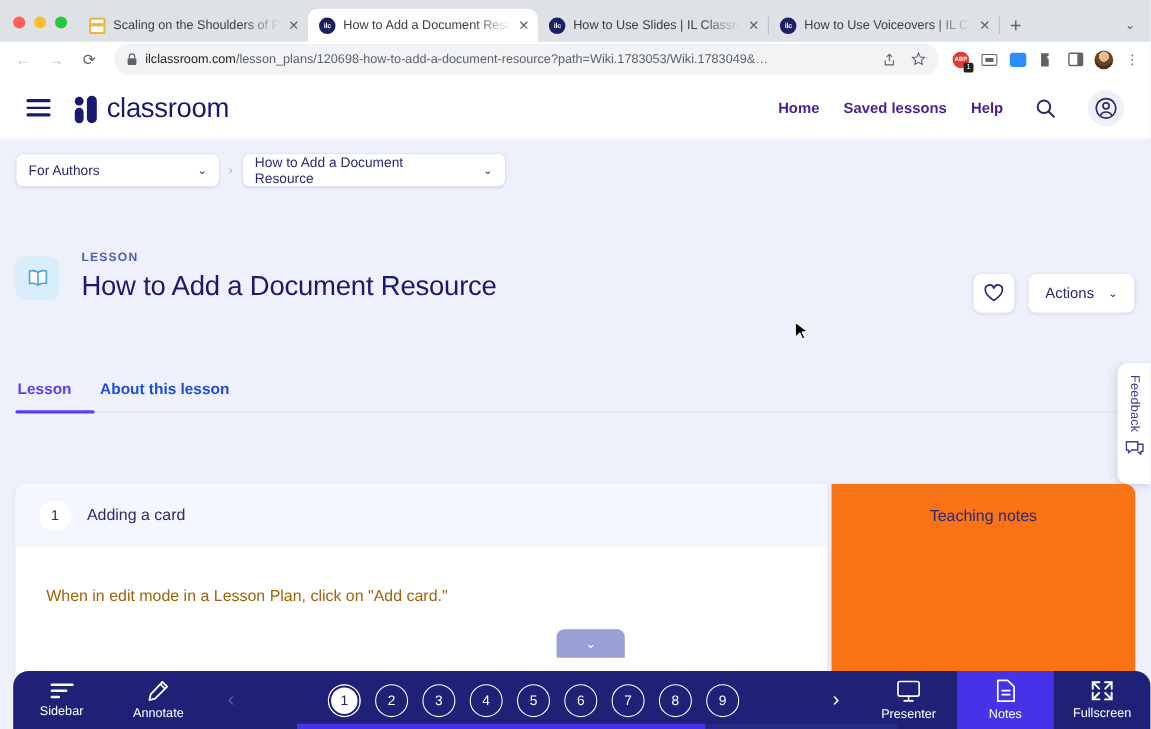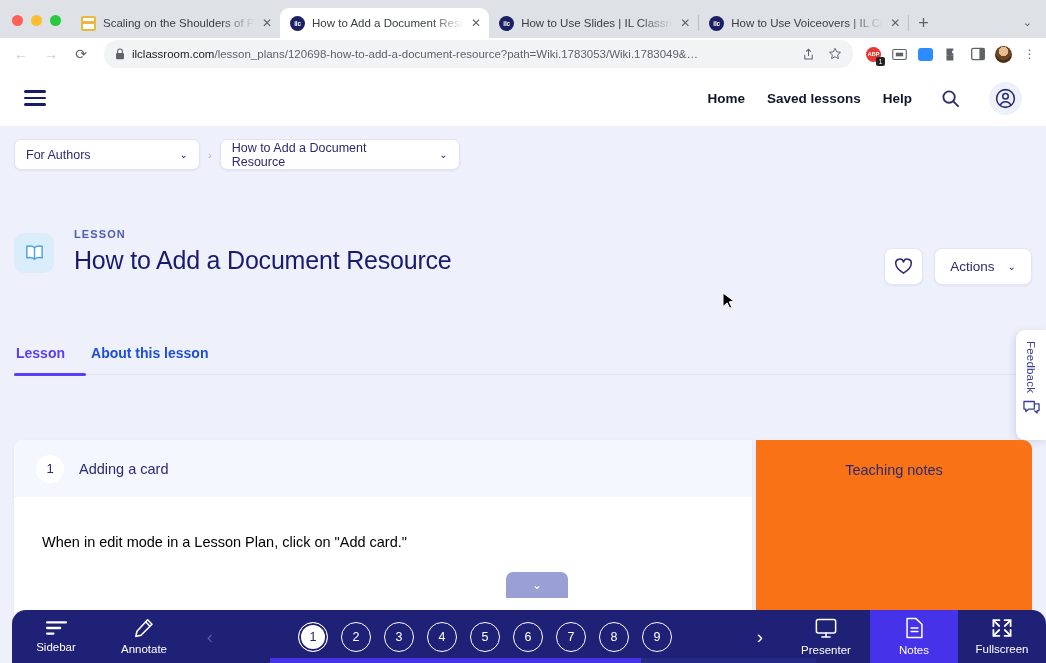--- a/index.html
+++ b/index.html
@@ -92,21 +92,21 @@
   .hamburger { display: flex; flex-direction: column; gap: 4px; width: 22px; }
   .hamburger span { height: 2.5px; background: #191970; border-radius: 2px; display: block; }
   .brand { display: flex; align-items: center; gap: 9px; margin-left: 22px; }
   .logo-il { display: flex; align-items: flex-end; gap: 3px; height: 28px; }
   .logo-i { display: flex; flex-direction: column; align-items: center; gap: 2.5px; }
   .logo-i .d { width: 8px; height: 8px; border-radius: 50%; background: #191970; }
   .logo-i .b { width: 8px; height: 14px; border-radius: 4px; background: #191970; }
   .logo-l { width: 9px; height: 25px; border-radius: 5px; background: #191970; }
   .brand-name { font-size: 25px; color: #191970; letter-spacing: -0.3px; }
   .header-nav { margin-left: auto; display: flex; align-items: center; gap: 22px; }
-  .header-nav a { font-size: 13.5px; font-weight: 700; color: #0f172a; text-decoration: none; }
+  .header-nav a { font-size: 13.5px; font-weight: 700; color: #4c1d95; text-decoration: none; }
   .icon-btn-round {
     width: 33px; height: 33px; border-radius: 50%;
     display: flex; align-items: center; justify-content: center;
   }
   .icon-btn-round.tinted { background: #eef0fa; }
 
   
   .crumbs { position: absolute; top: 139px; left: 14px; display: flex; align-items: center; gap: 8px; }
   .crumb {
     height: 31px; background: #fff; border: 1px solid #dfe3f5; border-radius: 7px;
@@ -173,21 +173,21 @@
   }
   .card-head {
     height: 57px; background: #f5f7ff; display: flex; align-items: center; gap: 15px; padding-left: 22px;
   }
   .card-num {
     width: 28px; height: 28px; border-radius: 50%; background: #fff;
     display: flex; align-items: center; justify-content: center;
     font-size: 13px; color: #2a2a72;
   }
   .card-head-title { font-size: 14.5px; color: #2a2a72; }
-  .card-body { padding: 37px 28px 0; font-size: 14.5px; color: #000000; }
+  .card-body { padding: 37px 28px 0; font-size: 14.5px; color: #a16207; }
   .scroll-pill {
     position: absolute; left: 492px; top: 132px; width: 62px; height: 26px;
     background: #9aa0d4; border-radius: 7px 7px 0 0;
     display: flex; align-items: center; justify-content: center; color: #fff; font-size: 12px;
   }
   .notes-panel {
     flex: 1; background: #f97316; border-radius: 0 9px 0 0;
     box-shadow: 0 1px 3px rgba(25,25,112,0.08);
     padding-top: 22px; text-align: center;
   }
@@ -321,20 +321,30 @@
       <span class="ext">⋮</span>
     </div>
   </div>
 
   <div class="app-header">
     <div class="hamburger">
       <span></span>
         <span></span>
         <span></span>
     </div>
+    <div class="brand">
+      <span class="logo-il">
+        <span class="logo-i">
+            <span class="d"></span>
+            <span class="b"></span>
+          </span>
+        <span class="logo-l"></span>
+      </span>
+      <span class="brand-name">classroom</span>
+    </div>
     <div class="header-nav">
       <a href="#">Home</a>
       <a href="#">Saved lessons</a>
       <a href="#">Help</a>
       <span class="icon-btn-round">
         <svg width="19" height="19" viewBox="0 0 20 20">
           <circle cx="8.5" cy="8.5" r="6" fill="none" stroke="#2a2a72" stroke-width="1.9"></circle>
           <path d="M13 13l5 5" stroke="#2a2a72" stroke-width="1.9" stroke-linecap="round"></path>
         </svg>
       </span>

